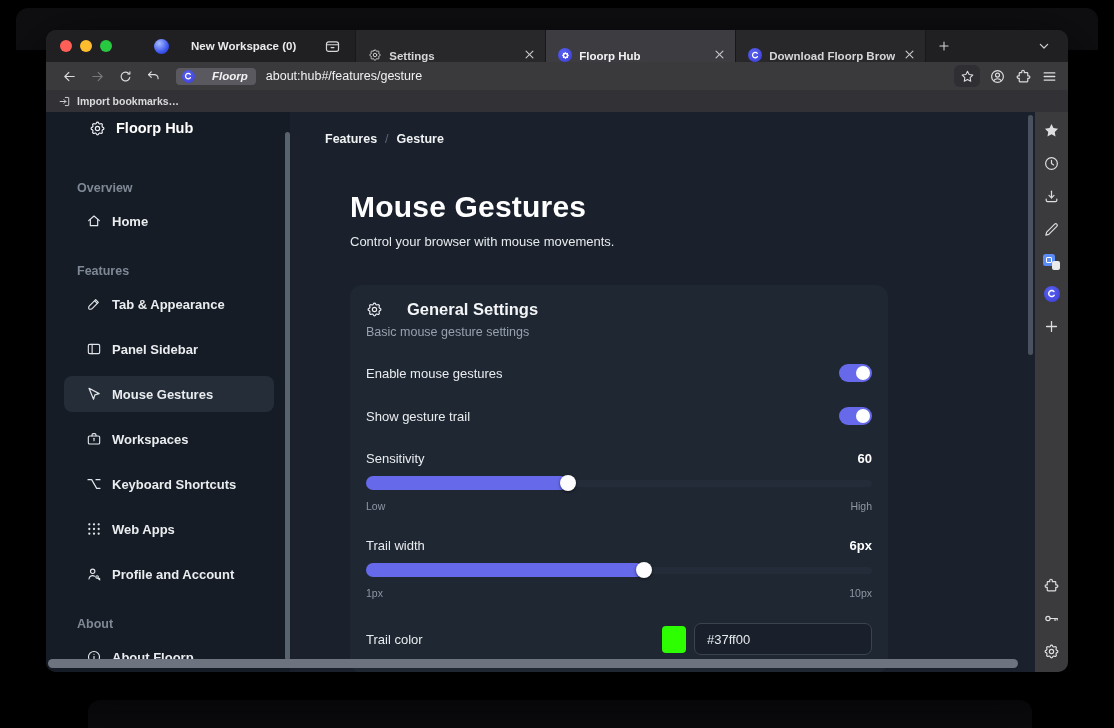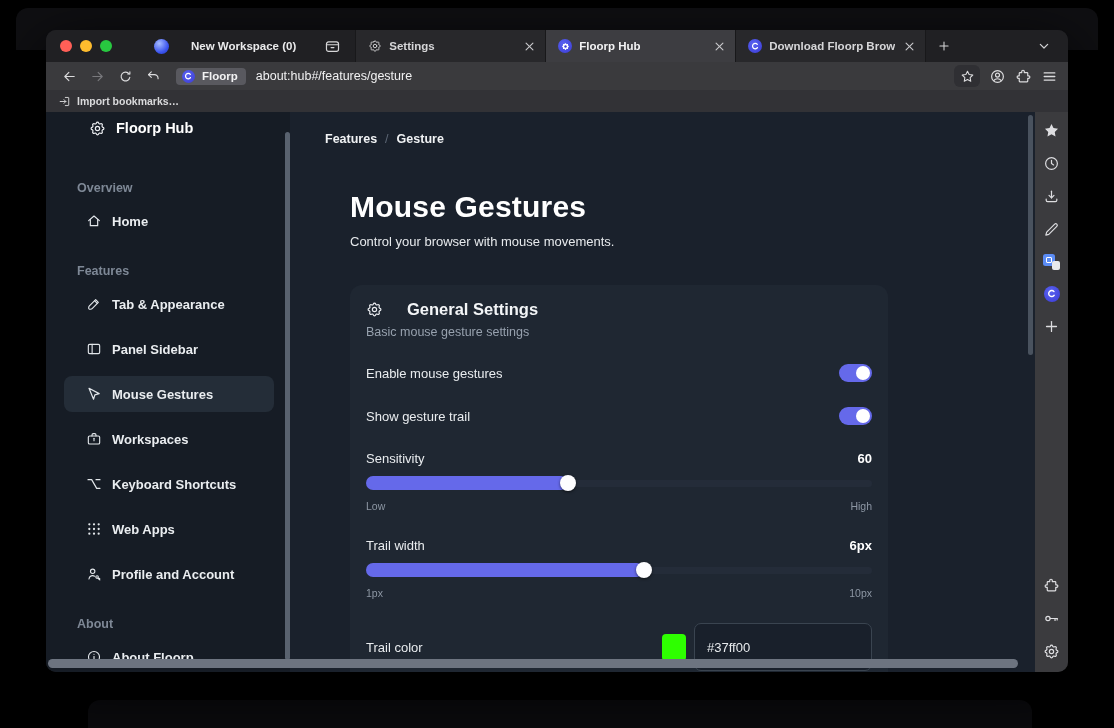--- a/index.html
+++ b/index.html
@@ -15,38 +15,38 @@
   .window{position:absolute;left:46px;top:30px;width:1022px;height:642px;border-radius:10px;background:#1e1e21;box-shadow:0 18px 60px rgba(0,0,0,.9);overflow:hidden;display:flex;flex-direction:column;}
 
   
   .tabbar{height:32px;background:#202023;display:flex;align-items:stretch;flex:none;}
   .lights{display:flex;gap:8px;align-items:center;padding:0 20px 0 14px;}
   .light{width:12px;height:12px;border-radius:50%;}
   .workspace{display:flex;align-items:center;gap:22px;padding:0 14px 0 22px;}
   .sphere{width:15px;height:15px;border-radius:50%;background:radial-gradient(circle at 35% 30%,#a5bbff,#3c55ee 62%,#2133c2);}
   .ws-label{font-size:11.5px;font-weight:700;color:#eaeaeb;white-space:nowrap;}
   .ws-box{color:#d6d6d8;width:17px;height:17px;margin-left:6px;}
-  .tab{width:190px;box-sizing:border-box;display:flex;align-items:center;gap:7px;padding:0 8px 0 12px;background:#28282b;border-left:1px solid #18181a;font-size:11.5px;font-weight:700;color:#d6d6d8;}
+  .tab{width:190px;box-sizing:border-box;display:flex;align-items:flex-end;gap:7px;padding:0 8px 0 12px;background:#28282b;border-left:1px solid #18181a;font-size:11.5px;font-weight:700;color:#d6d6d8;}
   .tab.active{background:#3d3d41;color:#f3f3f4;}
   .t-label{flex:1;white-space:nowrap;overflow:hidden;}
   .t-close{width:15px;height:15px;color:#c9c9cb;flex:none;}
   .t-icon{width:14px;height:14px;flex:none;color:#cfcfd1;}
   .hub-dot,.floorp-dot{width:14px;height:14px;border-radius:50%;background:radial-gradient(circle at 40% 35%,#5a63f0,#3a3ad6);display:grid;place-items:center;flex:none;}
   .hub-dot svg,.floorp-dot svg{width:9px;height:9px;color:#fff;}
   .newtab{width:36px;display:grid;place-items:center;color:#d6d6d8;border-left:1px solid #18181a;}
   .newtab svg{width:14px;height:14px;}
   .alltabs{margin-left:auto;margin-right:16px;align-self:center;color:#cfcfd1;width:16px;height:16px;}
 
   
   .toolbar{height:28px;background:#3a3a3d;display:flex;align-items:center;flex:none;padding:0 10px;gap:2px;}
   .nav-btn{width:26px;height:22px;display:grid;place-items:center;color:#dbdbdd;}
   .nav-btn svg{width:15px;height:15px;}
   .nav-btn.disabled{color:#79797d;}
   .urlbar{flex:1;display:flex;align-items:center;gap:10px;height:22px;margin:0 4px 0 8px;min-width:0;}
-  .site-chip{display:flex;align-items:center;gap:7px;background:#59595f;border-radius:4px;padding:2px 8px 2px 6px;font-size:11.5px;font-weight:700;color:#f2f2f3;}
+  .site-chip{display:flex;align-items:center;gap:17px;background:#59595f;border-radius:4px;padding:2px 8px 2px 6px;font-size:11.5px;font-weight:700;color:#f2f2f3;font-style:italic;}
   .site-chip .floorp-dot{width:13px;height:13px;}
   .url-text{font-size:12.5px;color:#f1f1f2;white-space:nowrap;}
   .tb-right{display:flex;align-items:center;gap:9px;margin-left:auto;}
   .star-btn{width:26px;height:22px;background:#2f2f33;border-radius:6px;display:grid;place-items:center;color:#e5e5e7;}
   .tb-icon{width:17px;height:17px;color:#dcdcde;}
 
   
   .bookmarksbar{height:22px;background:#323236;display:flex;align-items:center;gap:6px;padding:0 12px;flex:none;font-size:10.5px;font-weight:600;color:#dadadc;}
   .bm-icon{width:13px;height:13px;color:#d2d2d4;}
 
@@ -87,21 +87,21 @@
   .s-head{display:flex;justify-content:space-between;align-items:center;font-size:13px;color:#e9ecef;}
   .s-value{font-weight:700;color:#fff;font-size:13px;}
   .s-track{position:relative;height:14px;margin-top:10px;}
   .s-rail{position:absolute;left:0;right:0;top:4px;height:7px;border-radius:4px;background:#242c39;}
   .s-fill{position:absolute;left:0;top:0;height:14px;border-radius:8px;background:#6569ea;}
   .s-thumb{position:absolute;right:-8px;top:-1px;width:16px;height:16px;border-radius:50%;background:#fdfdff;box-shadow:0 1px 3px rgba(0,0,0,.55);}
   .s-minmax{display:flex;justify-content:space-between;margin-top:10px;font-size:10.5px;color:#8d97a4;}
   .row-color{margin-top:24px;}
   .color-ctrls{display:flex;align-items:center;gap:8px;}
   .swatch{width:24px;height:27px;border-radius:4px;background:#2eff00;}
-  .hex-input{width:178px;height:48px;border-radius:7px;border:1px solid #3a4450;background:#19202b;color:#e7eaed;font-size:13px;padding:0 12px;box-sizing:border-box;font-family:"Liberation Sans",sans-serif;outline:none;}
+  .hex-input{width:178px;height:32px;border-radius:7px;border:1px solid #3a4450;background:#19202b;color:#e7eaed;font-size:13px;padding:0 12px;box-sizing:border-box;font-family:"Liberation Sans",sans-serif;outline:none;}
 
   .page-scroll{position:absolute;right:2px;top:3px;width:5px;height:240px;border-radius:3px;background:#49525e;}
 
   
   .rightbar{width:33px;background:#3b3b3e;flex:none;display:flex;flex-direction:column;align-items:center;padding:10px 0 12px;box-sizing:border-box;gap:16px;position:relative;z-index:3;}
   .rb-icon{width:17px;height:17px;color:#dddde0;flex:none;}
   .rb-spacer{flex:1;}
   .rb-floorp{width:16px;height:16px;border-radius:50%;background:radial-gradient(circle at 40% 35%,#5a63f0,#3a3ad6);display:grid;place-items:center;flex:none;}
   .rb-floorp svg{width:10px;height:10px;color:#fff;}
   .tr-icon{position:relative;width:17px;height:16px;flex:none;}

